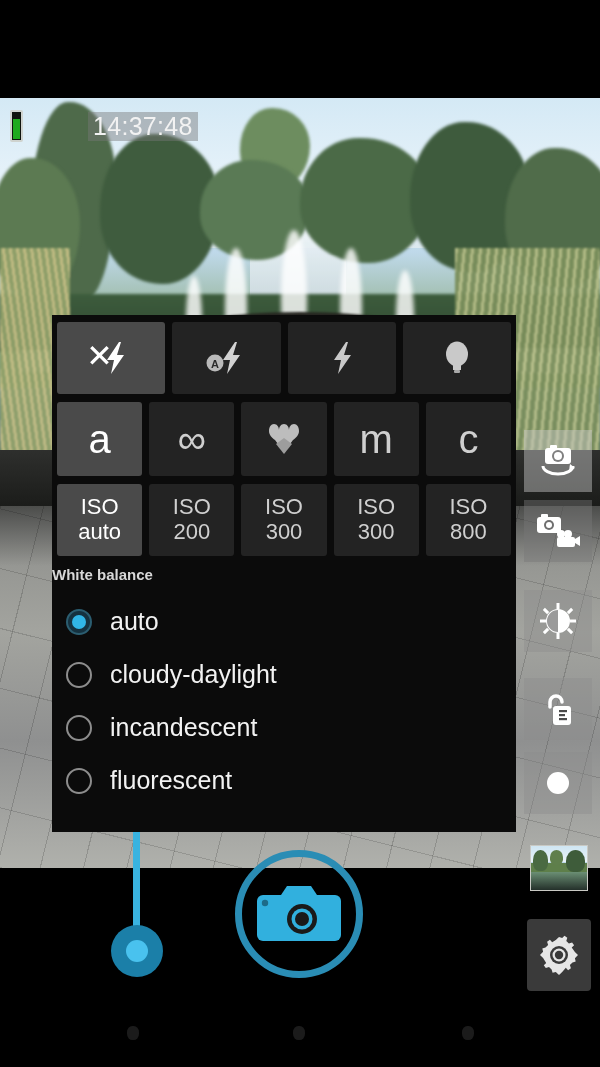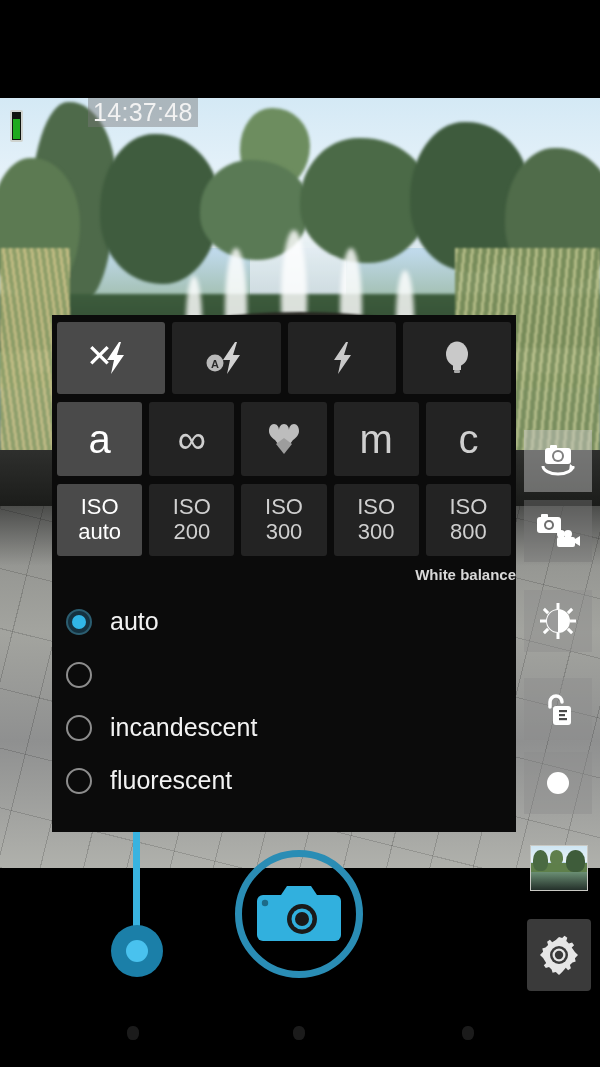--- a/index.html
+++ b/index.html
@@ -88,21 +88,21 @@
       linear-gradient(#8a8b88, #a3a49f 35%, #8f9090 65%, #b0b1ac);
   }
   .pav-shadow{ left:0; top:408px; width:600px; height:60px;
     background: linear-gradient(rgba(0,0,0,.45), rgba(0,0,0,0));}
 
   
   #battery { position:absolute; left:10px; top:110px; width:13px; height:32px;
     border:2px solid #cfd3cf; border-radius:2px; background:#10140f; }
   #battery .lvl { position:absolute; left:1px; right:1px; bottom:1px; height:72%;
     background:#1faa1f; }
-  #time { position:absolute; left:88px; top:98px; font-size:25px; color:#f2f2f2;
+  #time { position:absolute; left:88px; top:112px; font-size:25px; color:#f2f2f2;
     background: rgba(120,120,120,.45); padding:0 5px; letter-spacing:.3px; }
 
   
   .bg-info { position:absolute; font-size:21px; color:#3a3c3a; }
   #info-memory   { left:248px; top:760px; }
   #info-angle    { left:170px; top:791px; color:#1c3a1c; }
   #info-direction{ left:318px; top:791px; }
 
   
   .rt-btn { position:absolute; left:524px; width:68px; height:62px;
@@ -153,21 +153,21 @@
   .opt {
     flex:1; height:72px; background:#232323; border-radius:3px;
     display:flex; align-items:center; justify-content:center;
     color:#cfcfcf; font-size:28px;
   }
   .opt.sel { background:#4a4a4a; color:#ffffff; }
   #focus-row { margin-top:8px; }
   #focus-row .opt { height:74px; font-size:40px; font-weight:400; }
   #iso-row { margin-top:8px; }
   #iso-row .opt { height:72px; flex-direction:column; font-size:22px; line-height:1.12; }
-  #wb-label { text-align:right; color:#d8d8d8; font-size:15px; margin-top:10px;
+  #wb-label { text-align:left; color:#d8d8d8; font-size:15px; margin-top:10px;
     font-weight:bold; }
   #wb-list { margin-top:12px; }
   .wb-item { display:flex; align-items:center; height:53px; padding-left:14px; }
   .radio { width:26px; height:26px; border-radius:50%; border:2px solid #8d8d8d;
     margin-right:18px; flex:0 0 auto; position:relative; background:transparent; }
   .radio.on { border-color:#2b5d70; background:#153240; }
   .radio.on::after { content:""; position:absolute; left:4px; top:4px;
     width:14px; height:14px; border-radius:50%; background:#31b6e7; }
   .wb-label { color:#f2f2f2; font-size:25px; }
 
@@ -394,20 +394,21 @@
 
     <div id="wb-label">White balance</div>
 
     <div id="wb-list">
       <div class="wb-item">
         <span class="radio on"></span>
         <span class="wb-label">auto</span>
       </div>
       <div class="wb-item">
         <span class="radio"></span>
+        <span class="wb-label">cloudy-daylight</span>
       </div>
       <div class="wb-item">
         <span class="radio"></span>
         <span class="wb-label">incandescent</span>
       </div>
       <div class="wb-item">
         <span class="radio"></span>
         <span class="wb-label">fluorescent</span>
       </div>
     </div>

